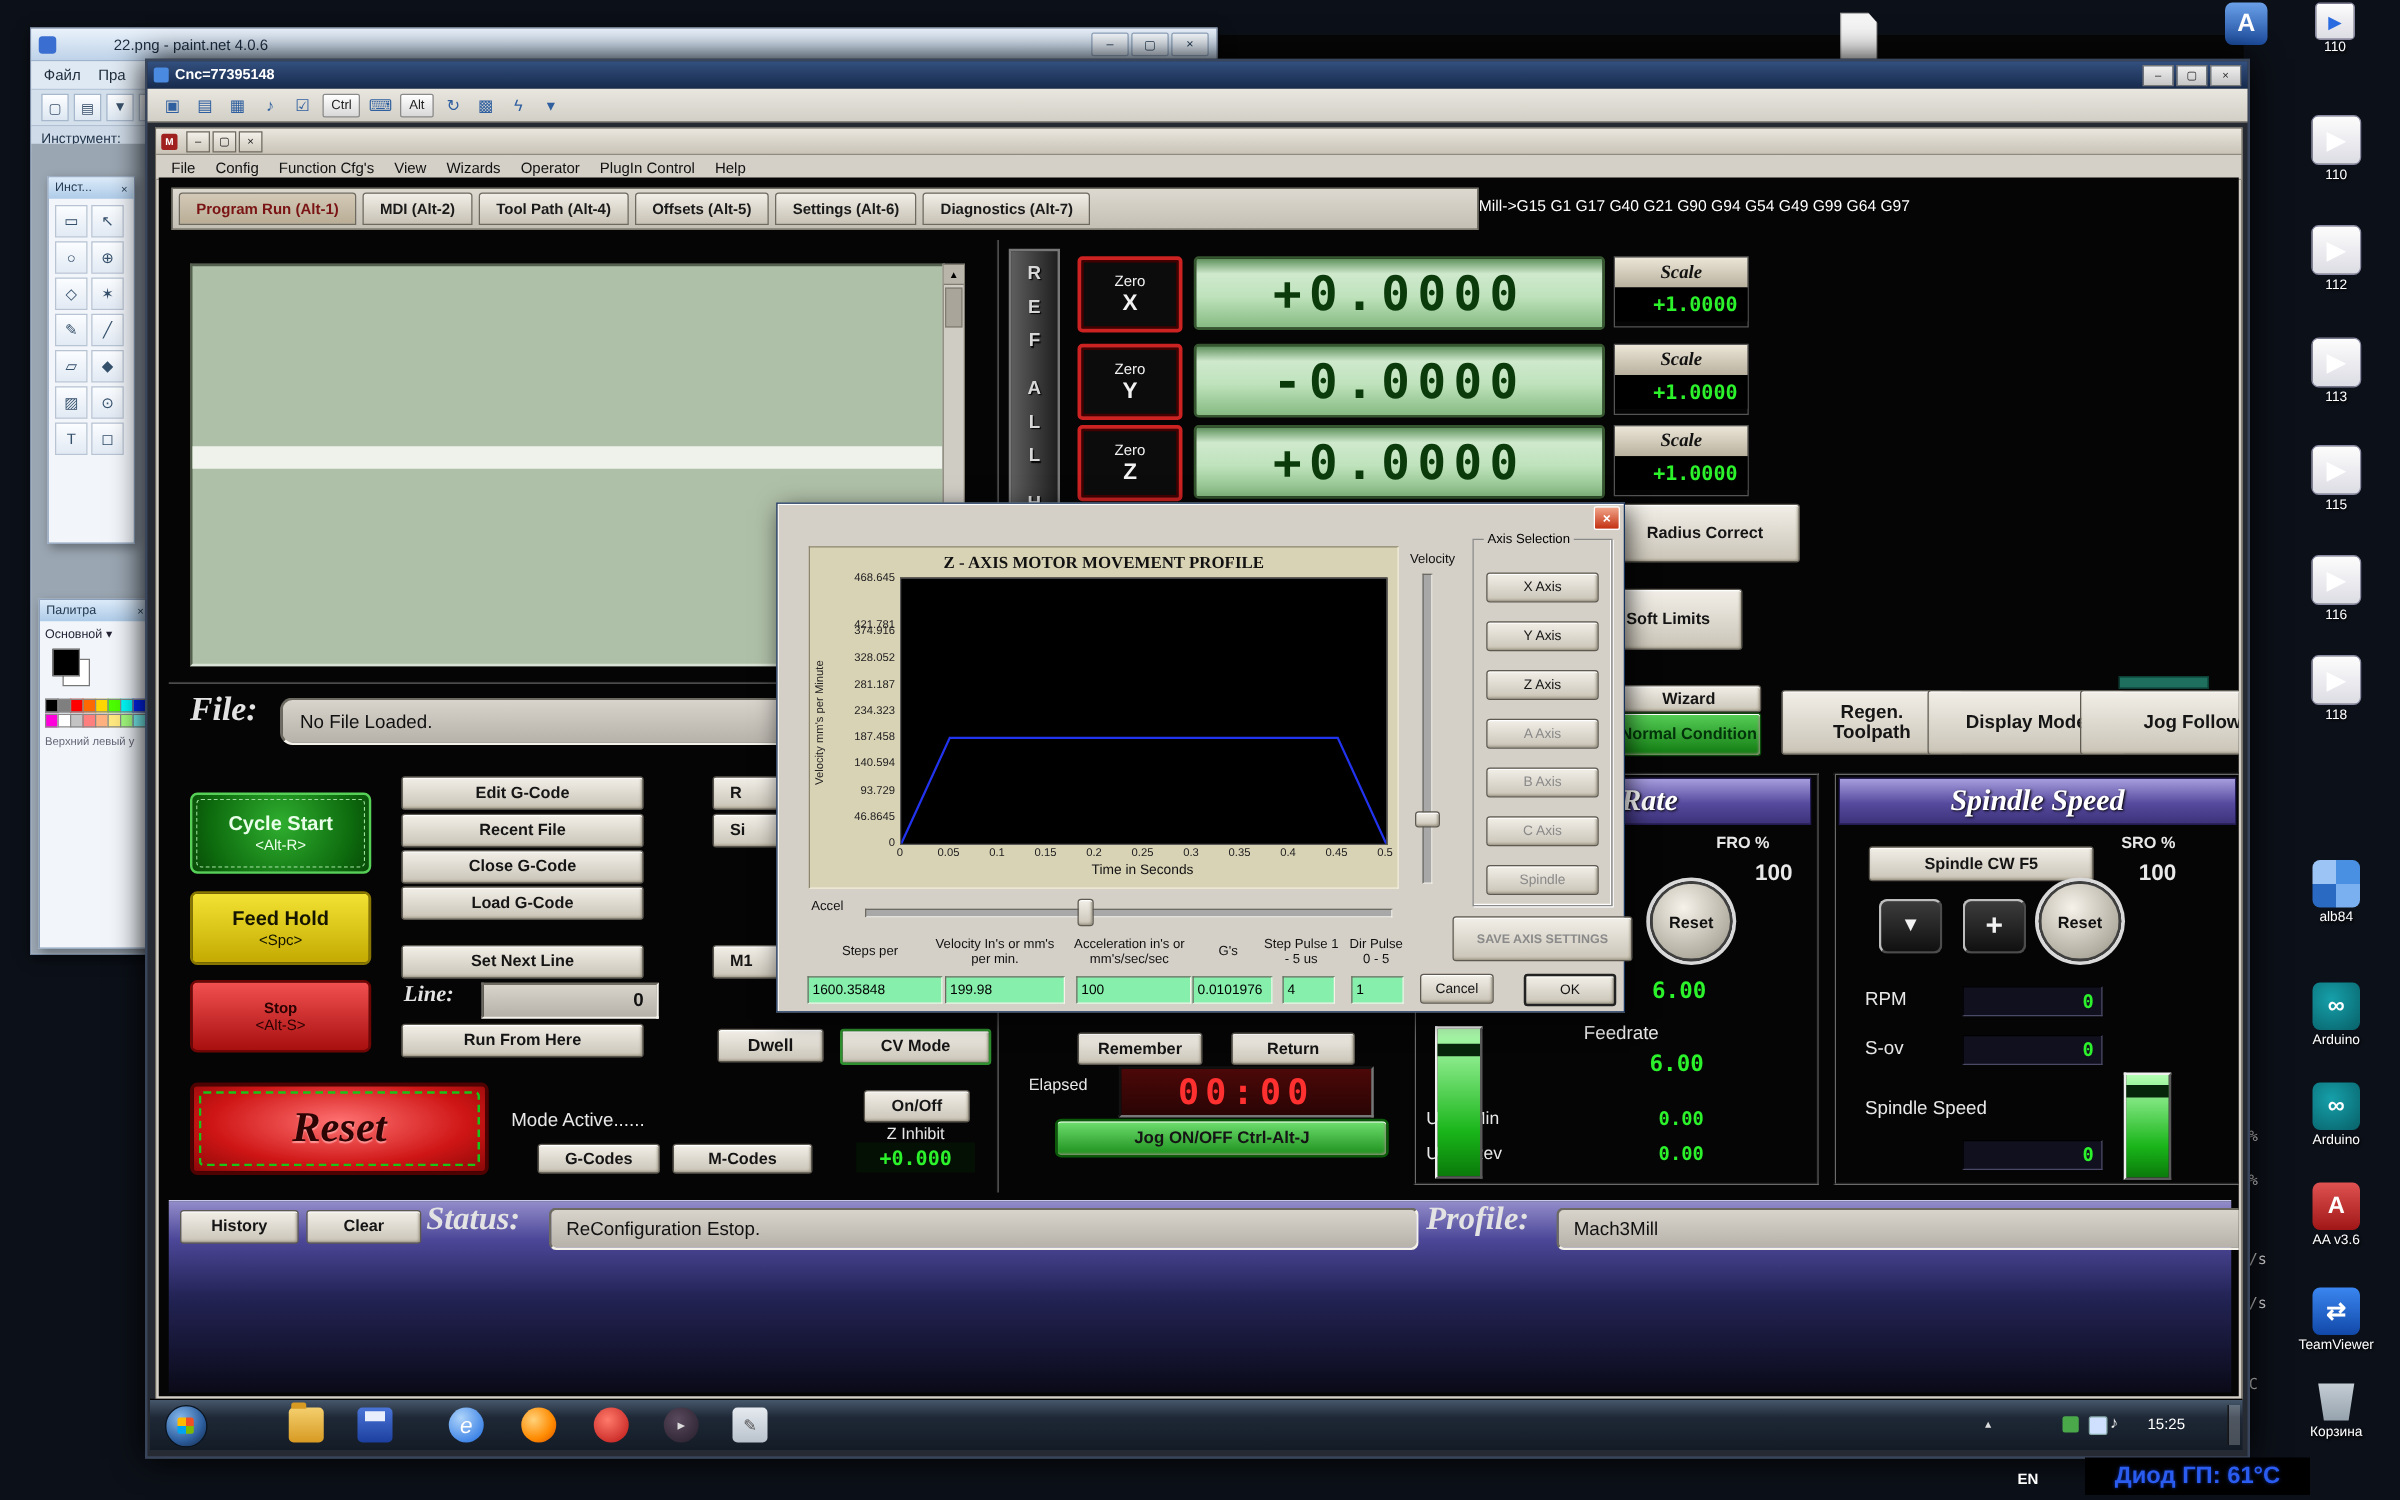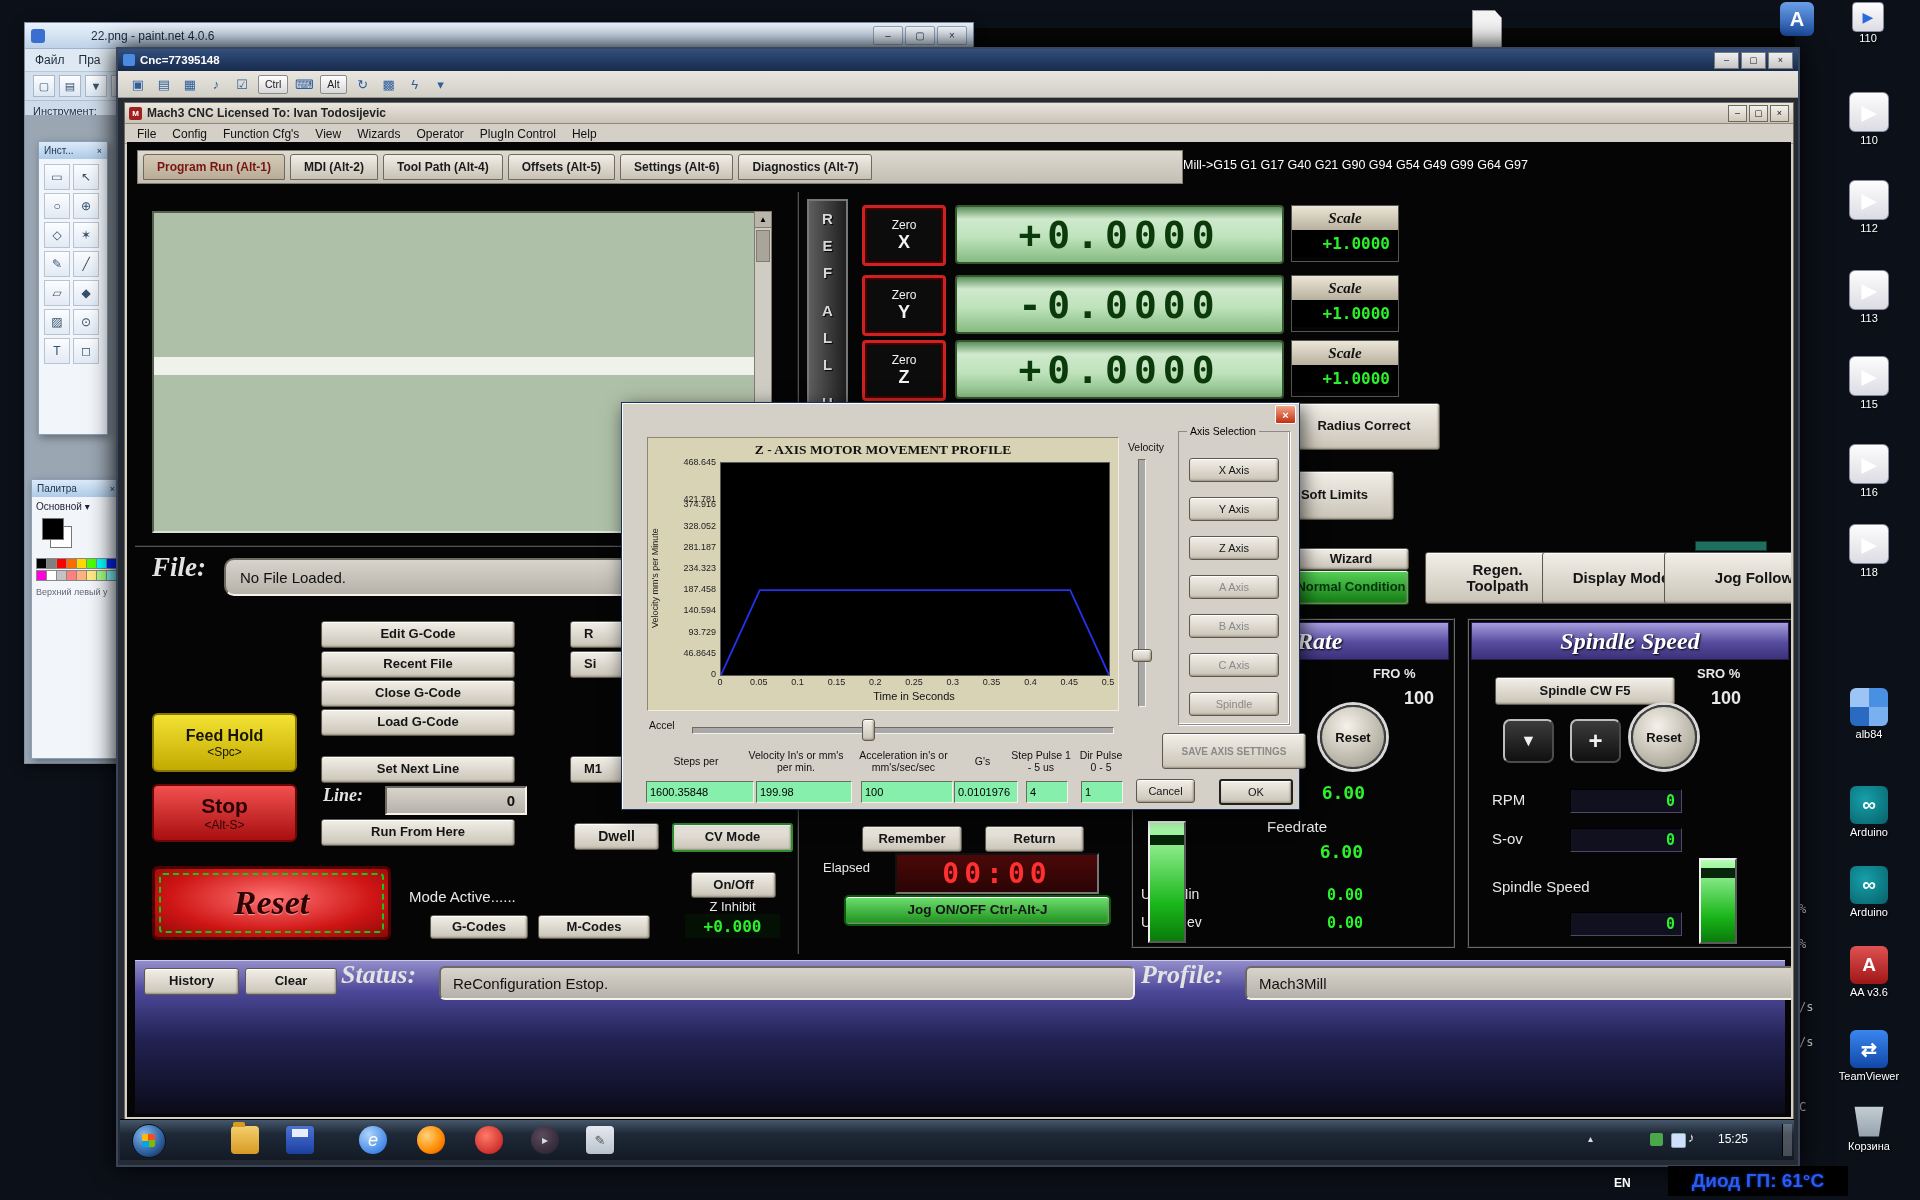--- a/index.html
+++ b/index.html
@@ -228,21 +228,20 @@
         <div class="rtk">Alt</div>
         <div class="rti">↻</div>
         <div class="rti">▩</div>
         <div class="rti">ϟ</div>
         <div class="rti">▾</div>
       </div>
 
     <div id="m3">
       <div class="m3title">
         <span style="width:13px;height:13px;background:#a02020;border-radius:2px;margin-right:5px;display:flex;align-items:center;justify-content:center;color:#fff;font-size:8px;font-weight:bold;">M</span>
-        <span style="font-size:12px;font-weight:bold;color:#222;flex:1;">Mach3 CNC Licensed To: Ivan Todosijevic</span>
         <span class="m3btn ic-min"></span>
         <span class="m3btn ic-max"></span>
         <span class="m3btn ic-x"></span>
       </div>
       <div id="m3menu">
           <div class="mi">File</div>
           <div class="mi">Config</div>
           <div class="mi">Function Cfg's</div>
           <div class="mi">View</div>
           <div class="mi">Wizards</div>
@@ -326,26 +325,30 @@
 
         <div class="btn3d" style="left:1298px;top:410px;width:111px;height:50px;font-size:15px;padding:0 16px;">Regen. Toolpath</div>
         <div class="btn3d" style="left:1415px;top:410px;width:116px;height:50px;font-size:15px;padding:0 20px;">Display Mode</div>
         <div class="btn3d" style="left:1537px;top:410px;width:122px;height:50px;font-size:15px;padding:0 28px;">Jog Follow</div>
 
         <div class="hline" style="left:8px;top:403px;width:660px;"></div>
         <div class="vline" style="left:670px;top:50px;height:762px;"></div>
         <div class="fancy abs" style="left:25px;top:410px;font-size:27px;">File:</div>
         <div class="inset abs" style="left:97px;top:416px;width:424px;height:34px;border-radius:10px;font-size:15px;color:#111;display:flex;align-items:center;padding-left:14px;">No File Loaded.</div>
 
+        <div id="cycbtn">
+          <span style="font-size:16px;font-weight:bold;">Cycle Start</span>
+          <span style="font-size:12px;">&lt;Alt-R&gt;</span>
+        </div>
         <div id="fhbtn">
           <span style="font-size:16px;font-weight:bold;">Feed Hold</span>
           <span style="font-size:12px;">&lt;Spc&gt;</span>
         </div>
         <div id="stopbtn">
-          <span style="font-size:21px;font-weight:bold;text-align:right;">Stop</span>
+          <span style="font-size:12px;font-weight:bold;text-align:right;">Stop</span>
           <span style="font-size:12px;">&lt;Alt-S&gt;</span>
         </div>
 
         <div class="btn3d" style="left:194px;top:479px;width:192px;height:25px;">Edit G-Code</div>
         <div class="btn3d" style="left:194px;top:509px;width:192px;height:25px;">Recent File</div>
         <div class="btn3d" style="left:194px;top:538px;width:192px;height:25px;">Close G-Code</div>
         <div class="btn3d" style="left:194px;top:567px;width:192px;height:25px;">Load G-Code</div>
         <div class="btn3d" style="left:194px;top:614px;width:192px;height:25px;">Set Next Line</div>
         <div class="fancy abs" style="left:196px;top:643px;font-size:18px;">Line:</div>
         <div class="inset abs" style="left:258px;top:644px;width:128px;height:25px;display:flex;align-items:center;justify-content:flex-end;padding-right:10px;font-size:15px;font-weight:bold;color:#111;">0</div>

